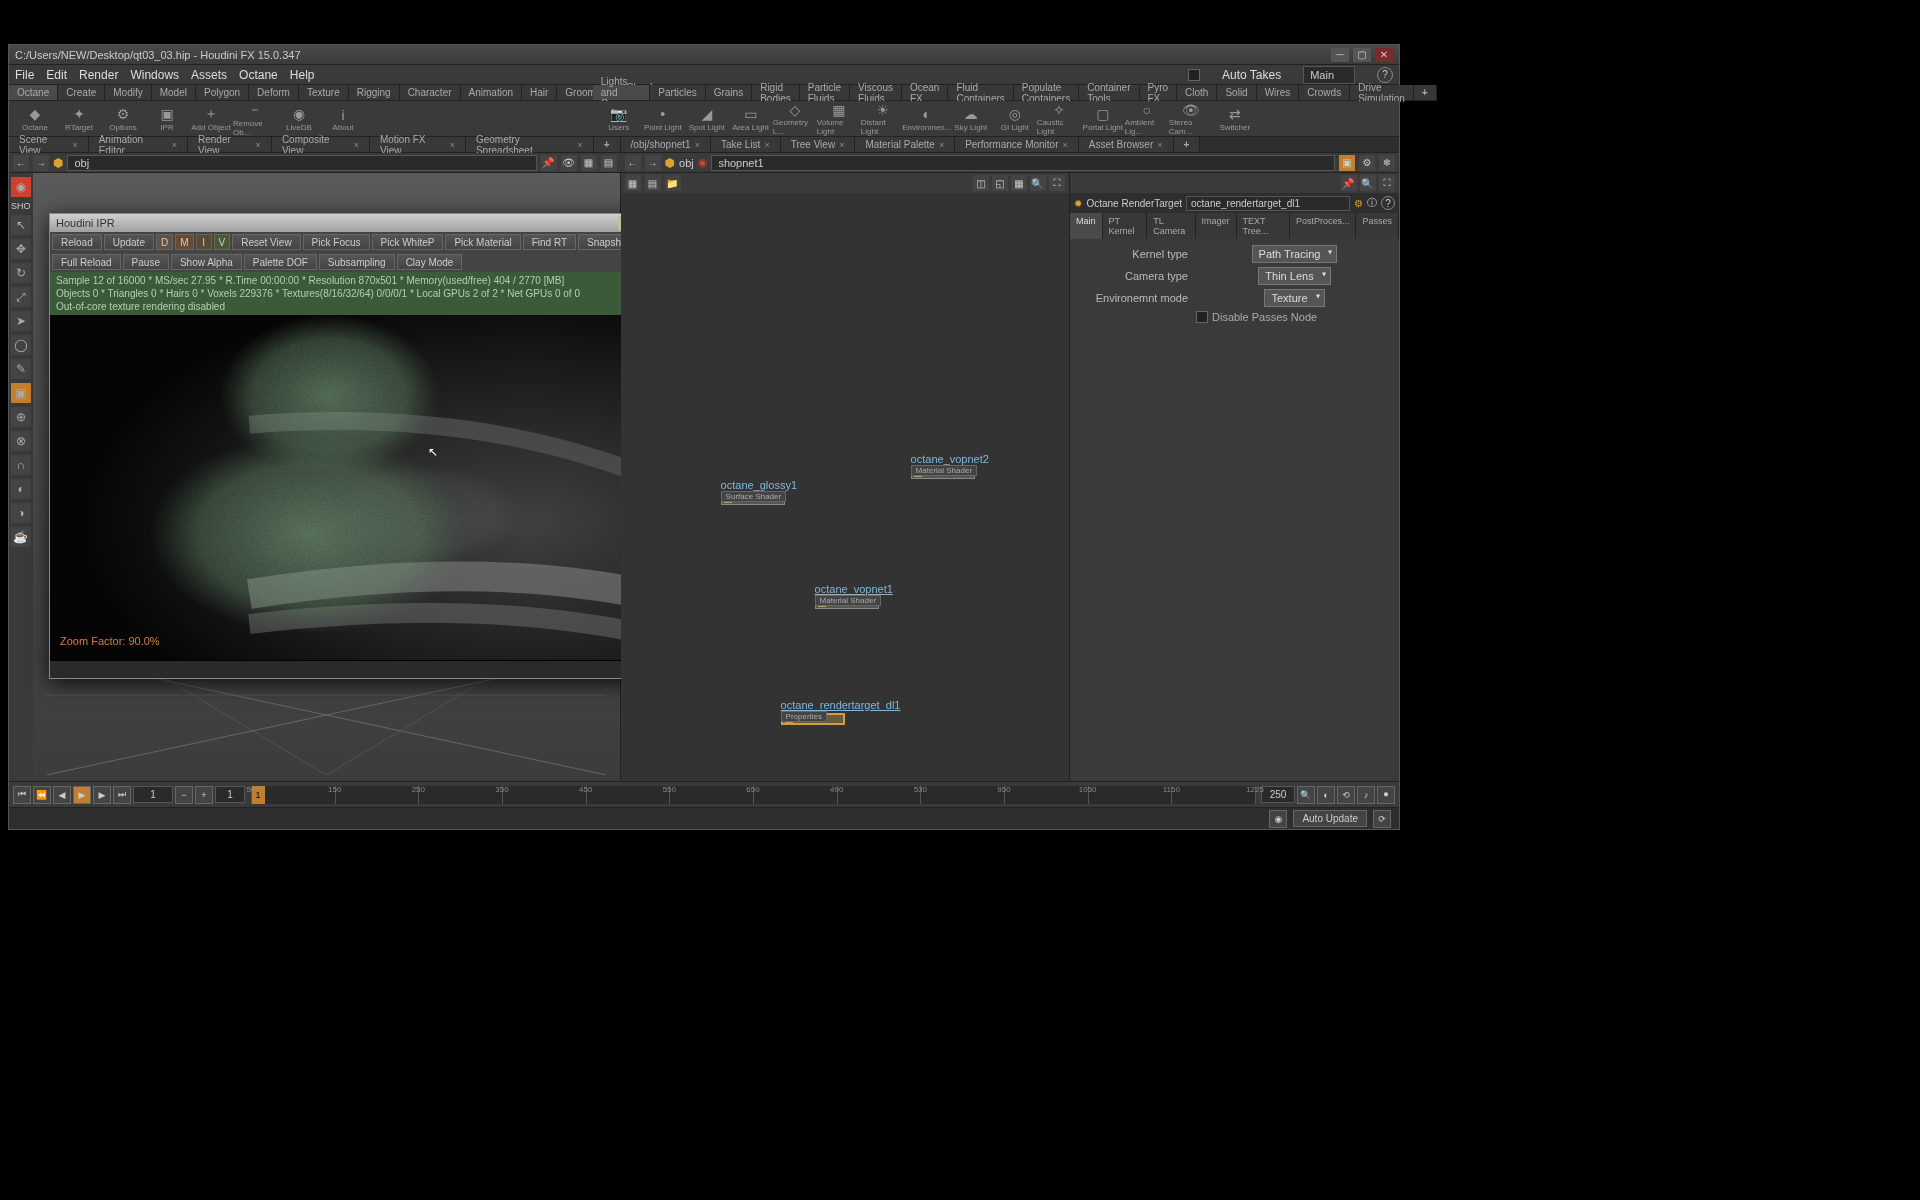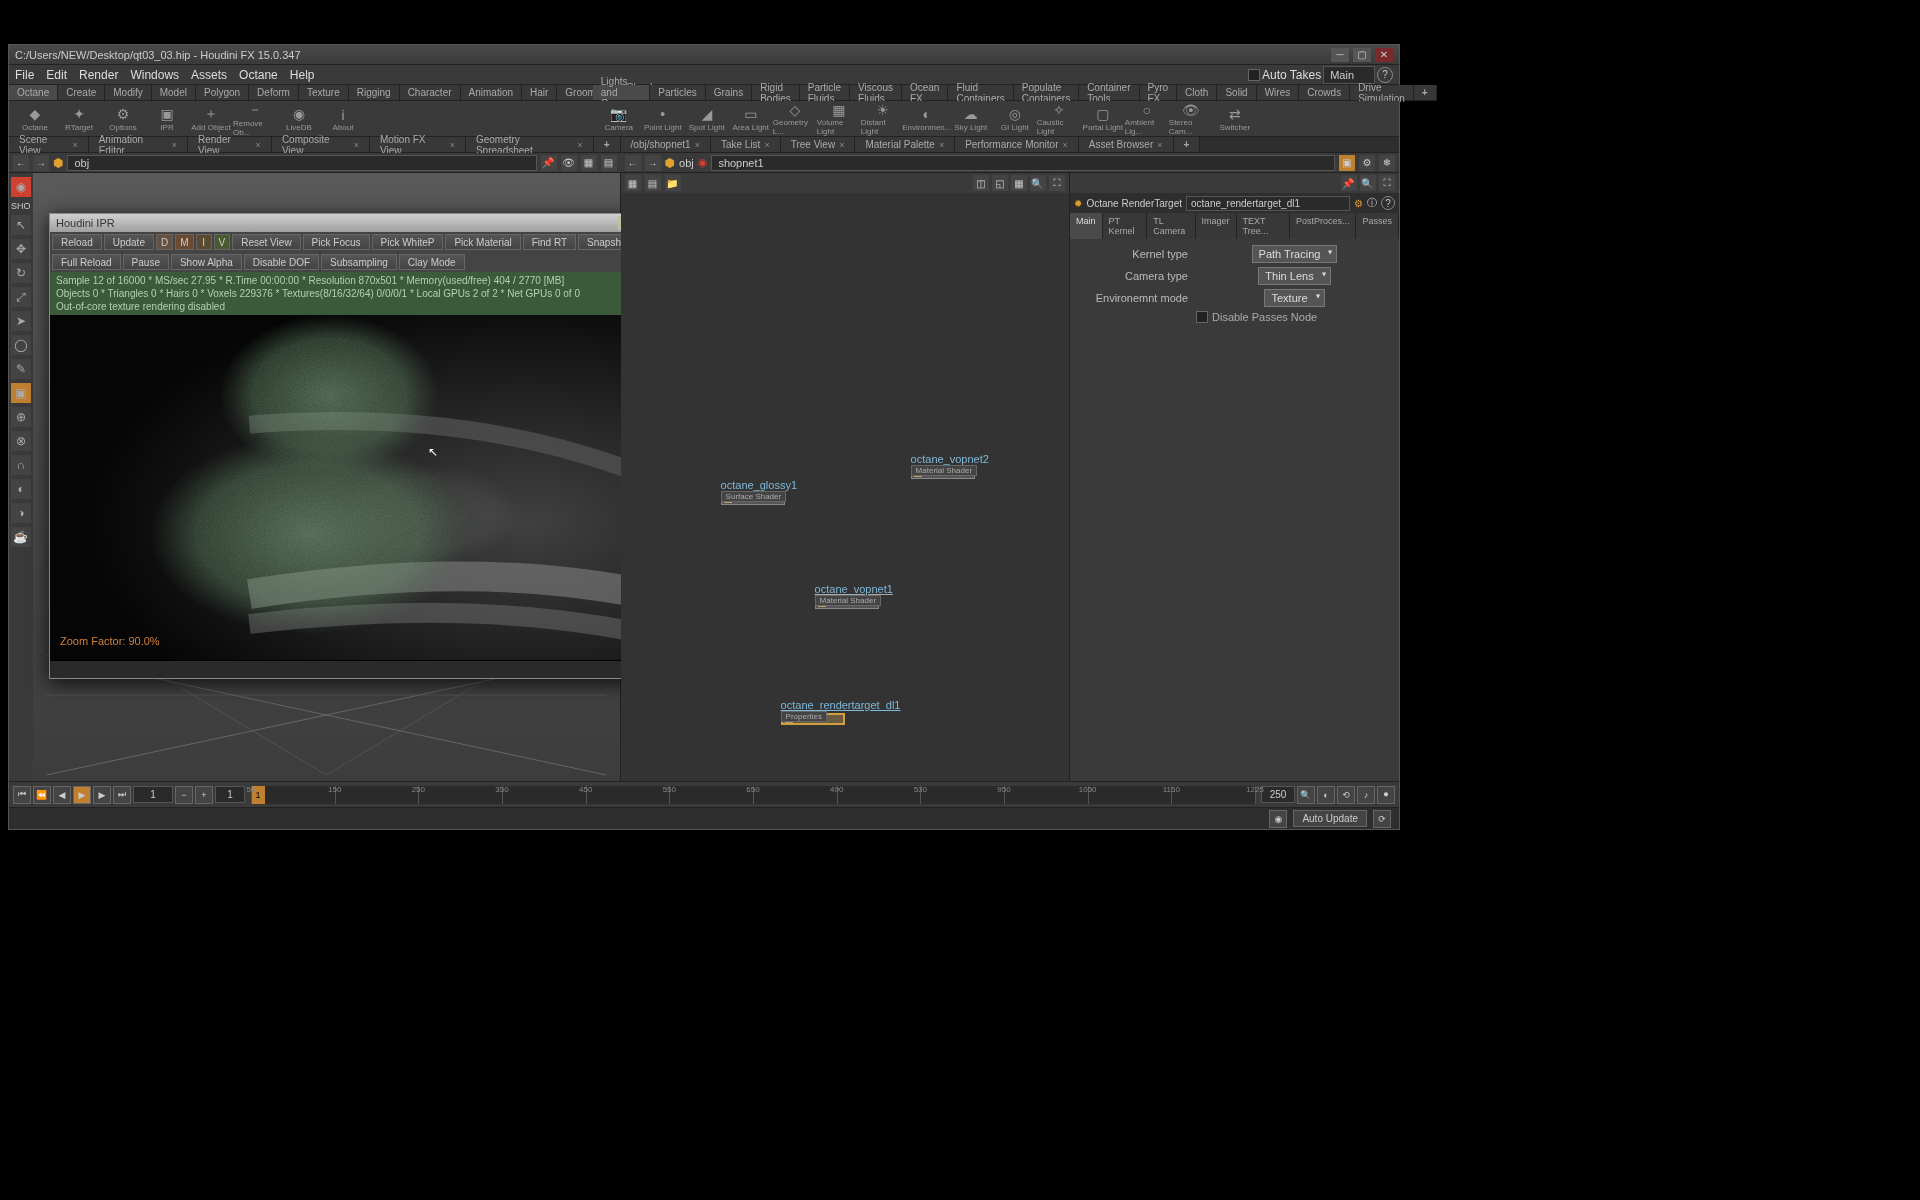--- a/index.html
+++ b/index.html
@@ -9,21 +9,21 @@
 
 
 .title-bar { height: 20px; background: linear-gradient(#4a4a4a,#3a3a3a); display: flex; align-items: center; padding: 0 6px; color: #ccc; font-size: 11px; border-bottom: 1px solid #222; }
 .title-bar .win-controls { margin-left: auto; display: flex; gap: 4px; }
 .win-btn { width: 18px; height: 14px; background: #555; color: #ccc; display: flex; align-items:center; justify-content:center; font-size:10px; cursor:pointer; }
 .win-btn.close { background: #7a2a2a; }
 
 
 .menu-bar { height: 20px; background: #3a3a3a; display: flex; align-items: center; padding: 0 6px; gap: 12px; font-size: 12px; color: #ddd; border-bottom: 1px solid #222; }
 .menu-bar span { cursor: pointer; }
-.menu-right { margin-left: auto; display:flex; align-items:center; gap:2px;}
+.menu-right { margin-left: auto; display:flex; align-items:center; gap:22px;}
 .menu-right .checkbox { width:12px; height:12px; background:#222; border:1px solid #666; display:inline-block;}
 .menu-right .dropdown { background:#2a2a2a; border:1px solid #555; padding:2px 20px 2px 6px; color:#ccc; font-size:11px;}
 .help-circle { width:16px; height:16px; border:1px solid #888; border-radius:50%; display:flex; align-items:center; justify-content:center; font-size:10px; color:#ccc;}
 
 
 .shelf-tabs { height: 16px; background: #2e2e2e; display: flex; align-items: center; font-size: 10px; color: #aaa; border-bottom:1px solid #222;}
 .shelf-tab { padding: 0 8px; background: #383838; border-right: 1px solid #222; cursor:pointer; height:100%; display:flex; align-items:center;}
 .shelf-tab.active { background: #4a4a4a; }
 .shelf-tab.plus { font-weight:bold; }
 
@@ -227,21 +227,21 @@
           <div>LiveDB</div>
         </div>
         <div class="shelf-icon">
           <div class="ico">ℹ</div>
           <div>About</div>
         </div>
       </div>
     <div class="shelf-icons" style="flex:1;" id="shelf-icons-right">
         <div class="shelf-icon">
           <div class="ico">📷</div>
-          <div>Camera</div>
+          <div>Users</div>
         </div>
         <div class="shelf-icon">
           <div class="ico">•</div>
           <div>Point Light</div>
         </div>
         <div class="shelf-icon">
           <div class="ico">◢</div>
           <div>Spot Light</div>
         </div>
         <div class="shelf-icon">
@@ -406,21 +406,21 @@
             <div class="ipr-btn">Pick Focus</div>
             <div class="ipr-btn">Pick WhiteP</div>
             <div class="ipr-btn">Pick Material</div>
             <div class="ipr-btn">Find RT</div>
             <div class="ipr-btn">Snapshot</div>
           </div>
         <div class="ipr-toolbar" id="ipr-row2">
             <div class="ipr-btn">Full Reload</div>
             <div class="ipr-btn">Pause</div>
             <div class="ipr-btn">Show Alpha</div>
-            <div class="ipr-btn">Disable DOF</div>
+            <div class="ipr-btn">Palette DOF</div>
             <div class="ipr-btn">Subsampling</div>
             <div class="ipr-btn">Clay Mode</div>
           </div>
         <div class="ipr-status">
           <div>Sample 12 of 16000 * MS/sec 27.95 * R.Time 00:00:00 * Resolution 870x501 * Memory(used/free) 404 / 2770 [MB]</div>
           <div>Objects 0 * Triangles 0 * Hairs 0 * Voxels 229376 * Textures(8/16/32/64) 0/0/0/1 * Local GPUs 2 of 2 * Net GPUs 0 of 0</div>
           <div>Out-of-core texture rendering disabled</div>
         </div>
         <div class="ipr-render" style="height:346px;">
           <svg class="ipr-canvas" viewBox="0 0 640 346">

